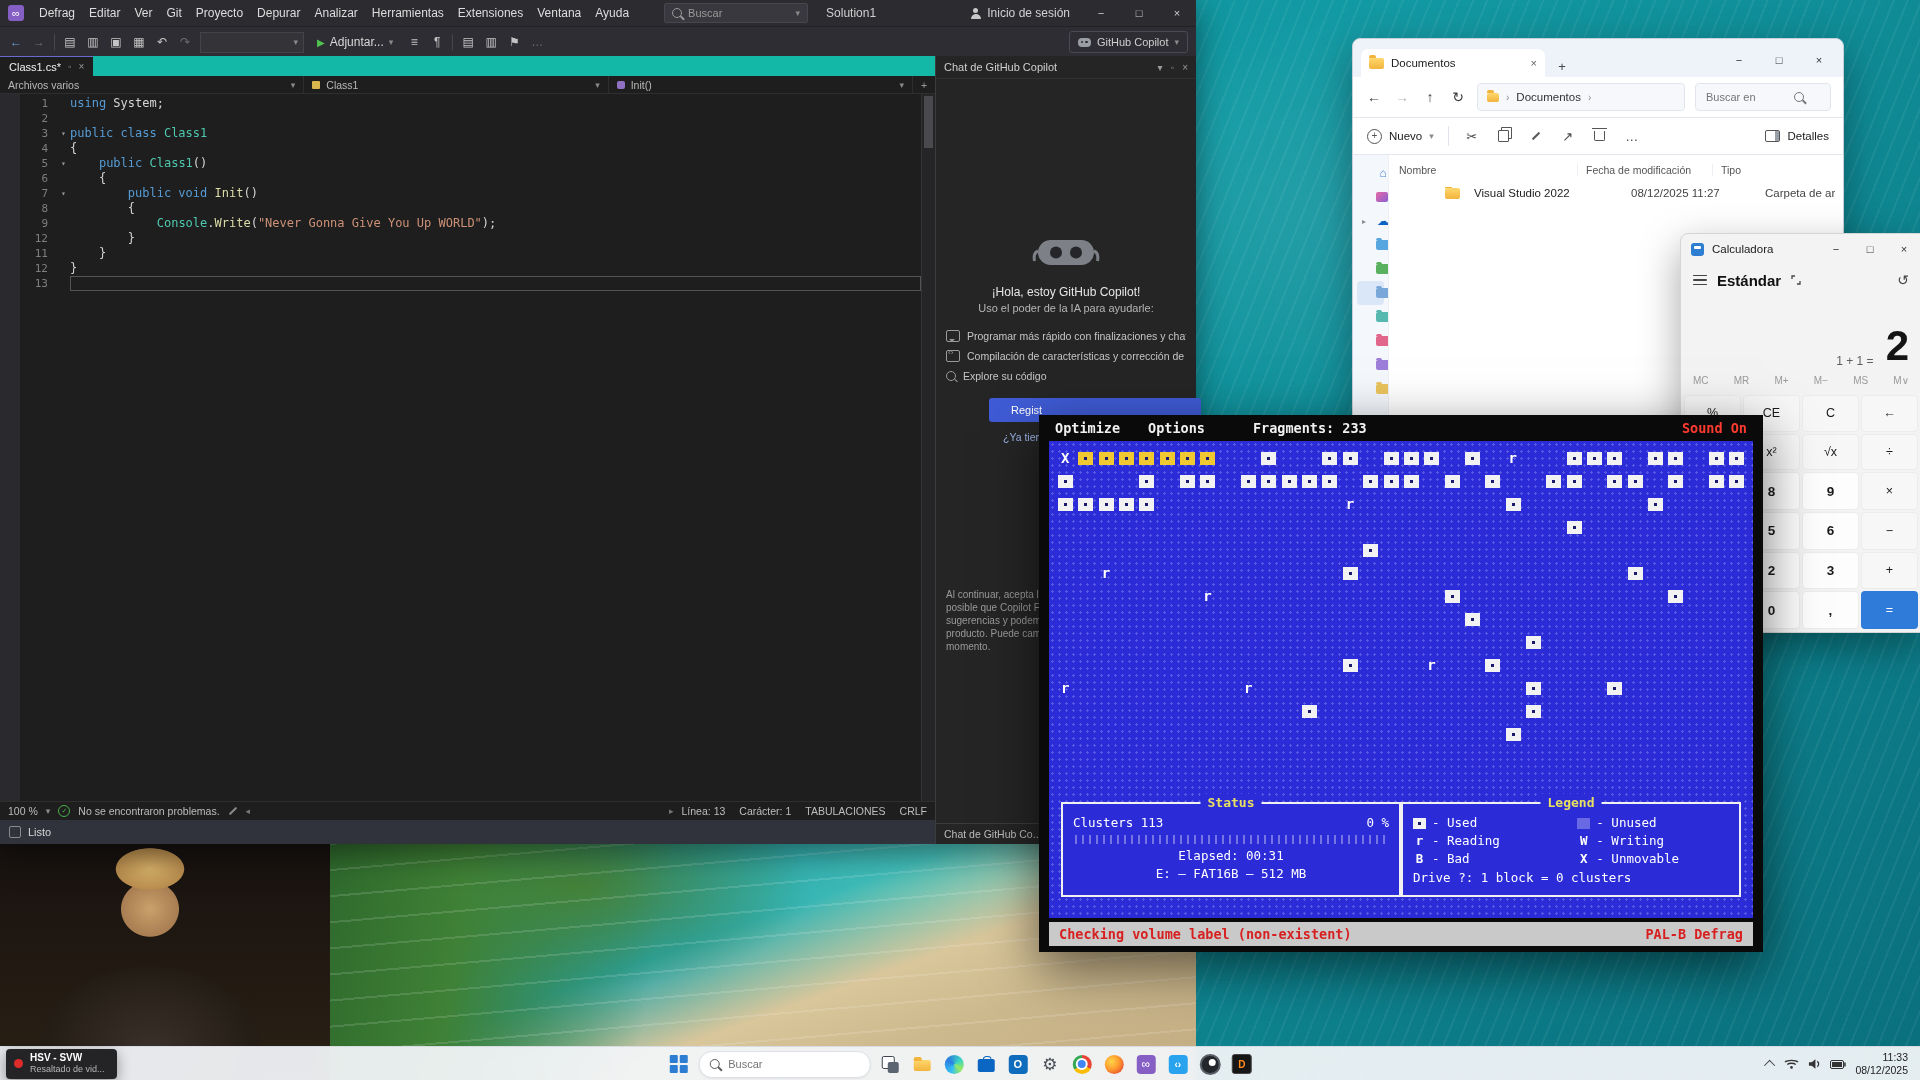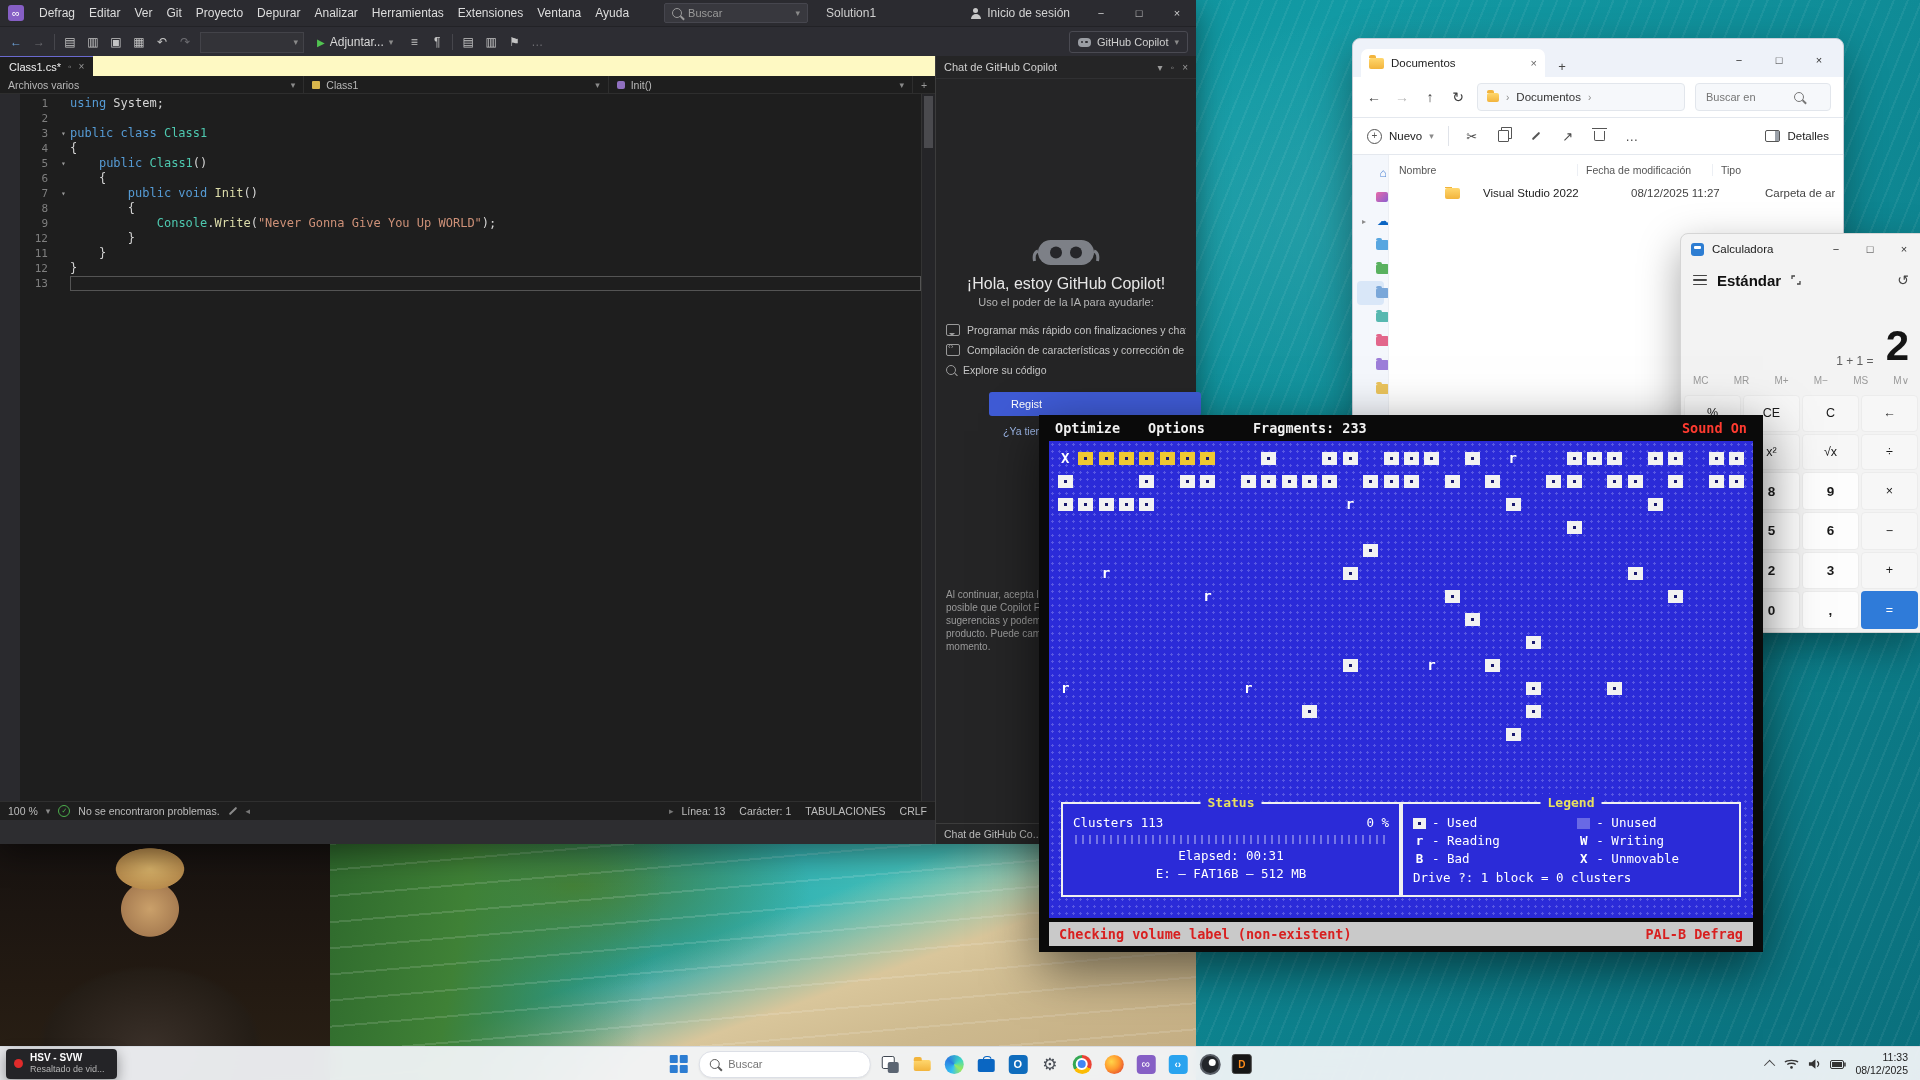--- a/index.html
+++ b/index.html
@@ -46,21 +46,21 @@
   .ti.dim{color:#6d6d72;}
   .tsep{width:1px;height:16px;background:#46464c;}
   .combo{width:92px;height:19px;background:#333338;border:1px solid #434349;display:flex;align-items:center;justify-content:flex-end;padding:0 5px;color:#8a8a8a;}
   .vs-attach{display:flex;align-items:center;gap:5px;padding:0 6px;color:#d8d8d8;}
   .play{color:#51c351;font-size:10px;}
   .copilot-badge{margin-left:auto;display:flex;align-items:center;gap:6px;border:1px solid #4a4a52;border-radius:3px;height:20px;padding:0 8px;color:#cfcfcf;font-size:11px;}
   .mini-robot{width:13px;height:9px;border-radius:4px;background:#9a9da3;position:relative;}
   .mini-robot::before,.mini-robot::after{content:"";position:absolute;top:3px;width:2.5px;height:2.5px;border-radius:50%;background:#2d2d30;}
   .mini-robot::before{left:3px;}.mini-robot::after{right:3px;}
   .vs-left{position:absolute;left:0;top:56px;width:935px;bottom:24px;display:flex;flex-direction:column;background:#1e1e1e;border-right:1px solid #3c3c3c;}
-  .vs-tabs{height:20px;background:#fef9c3;display:flex;align-items:stretch;flex:none;}
+  .vs-tabs{height:20px;background:#14b8a6;display:flex;align-items:stretch;flex:none;}
   .vs-tab{background:#1e1e1e;color:#f0f0f0;padding:0 9px;display:flex;gap:7px;align-items:center;font-size:11px;border-top:1px solid #6a6ad0;}
   .tab-ic{color:#9a9a9a;font-size:10px;}
   .vs-crumbs{height:17px;background:#1e1e1e;border-bottom:1px solid #2e2e2e;display:flex;align-items:center;font-size:10.5px;color:#b9b9b9;flex:none;}
   .crumb{flex:1;display:flex;align-items:center;gap:6px;padding:0 8px;border-right:1px solid #2e2e2e;height:100%;}
   .crumb .caret{margin-left:auto;}
   .ic-class{width:8px;height:8px;background:#d8b64c;border-radius:1px;flex:none;}
   .ic-method{width:8px;height:8px;background:#9070c0;border-radius:2px;flex:none;}
   .crumb-plus{width:22px;display:flex;align-items:center;justify-content:center;color:#9a9a9a;}
   .vs-editor{position:relative;flex:1;overflow:hidden;font-family:"DejaVu Sans Mono",monospace;}
   .bp-strip{position:absolute;left:0;top:0;bottom:0;width:20px;background:#2a2a2e;}
@@ -79,21 +79,21 @@
   .hs-arrow{color:#777;font-size:9px;}
   .ed-status .right{margin-left:auto;display:flex;gap:14px;}
   .vs-statusbar{position:absolute;left:0;bottom:0;width:935px;height:24px;background:#30333c;display:flex;align-items:center;gap:7px;padding:0 9px;color:#d6d6d6;font-size:11px;}
   .mini-sq{width:10px;height:10px;border:1px solid #8a8a90;border-radius:2px;}
   
   .copilot{position:absolute;left:935px;top:56px;right:0;bottom:0;background:#252526;border-left:1px solid #3c3c3c;display:flex;flex-direction:column;}
   .cop-head{height:22px;display:flex;align-items:center;gap:8px;padding:0 8px;color:#cfcfcf;font-size:11px;border-bottom:1px solid #303032;flex:none;}
   .cop-head .icons{margin-left:auto;display:flex;gap:8px;color:#9a9a9a;font-size:10px;}
   .cop-body{flex:1;position:relative;display:flex;flex-direction:column;align-items:center;}
   .cop-logo{margin-top:148px;}
-  .cop-hello{color:#e6e6e6;font-size:16px;}
+  .cop-hello{margin-top:10px;color:#e6e6e6;font-size:12px;}
   .cop-sub{margin-top:3px;color:#b5b5b5;font-size:11px;}
   #cop-features{margin-top:16px;align-self:stretch;padding:0 10px;display:flex;flex-direction:column;gap:8px;}
   .fi-row{display:flex;align-items:center;gap:7px;color:#c5c5c5;font-size:10.5px;white-space:nowrap;overflow:hidden;}
   .fi-ic{width:12px;height:10px;flex:none;border:1.2px solid #9a9a9a;border-radius:2px;position:relative;}
   .fi-ic.bubble::after{content:"";position:absolute;left:2px;bottom:-4px;border:3px solid transparent;border-top-color:#9a9a9a;}
   .fi-ic.code::after{content:"‹›";position:absolute;left:1px;top:-3px;font-size:8px;color:#9a9a9a;}
   .fi-ic.lens{border-radius:50%;width:8px;height:8px;}
   .fi-ic.lens::after{content:"";position:absolute;width:4px;height:1.2px;background:#9a9a9a;transform:rotate(45deg);right:-3px;bottom:-1px;}
   .cop-signup{margin-top:16px;align-self:flex-start;margin-left:53px;width:190px;height:24px;background:#3f5bd5;border-radius:3px;color:#fff;font-size:11px;display:flex;align-items:center;padding-left:22px;}
   .cop-have{margin-top:9px;align-self:flex-start;margin-left:67px;color:#9db7e8;font-size:10.5px;}
@@ -138,21 +138,21 @@
   .ic-gallery{width:12px;height:10px;border-radius:2px;background:linear-gradient(135deg,#e86aa8,#8a5fd0);flex:none;}
   .sb-label{overflow:hidden;white-space:nowrap;text-overflow:ellipsis;flex:1;}
   .pin{width:6px;height:6px;border-radius:50%;background:#9aa0a8;position:relative;flex:none;margin-right:2px;}
   .pin::after{content:"";position:absolute;left:2.4px;top:5px;width:1.2px;height:4px;background:#9aa0a8;}
   .ex-content{flex:1;padding:4px 0 0 10px;}
   .ex-cols{display:flex;font-size:10.5px;color:#555;height:22px;align-items:center;}
   .col{padding-right:8px;border-right:1px solid #eceff4;margin-right:8px;}
   .col.c1{width:170px;}.col.c2{width:118px;}.col.c3{width:62px;border-right:none;}
   .ex-row{display:flex;align-items:center;height:24px;font-size:11.5px;color:#222;}
   .ex-row .cell{padding-right:8px;margin-right:8px;white-space:nowrap;overflow:hidden;}
-  .cell.c1{width:170px;display:flex;align-items:flex-end;gap:23px;padding-left:46px;}
+  .cell.c1{width:170px;display:flex;align-items:flex-end;gap:14px;padding-left:46px;}
   .cell.c2{width:118px;color:#444;}.cell.c3{width:62px;color:#444;}
   
   .calc{position:absolute;left:1680px;top:233px;width:240px;height:398px;z-index:30;background:#f3f3f3;border-radius:8px 0 0 8px;box-shadow:0 14px 40px rgba(0,0,0,.35);display:flex;flex-direction:column;border:1px solid #d5d5d5;}
   .calc-title{height:30px;display:flex;align-items:center;gap:8px;padding:0 0 0 10px;font-size:11.5px;color:#1a1a1a;}
   .calc-ic{width:13px;height:13px;border-radius:3px;background:#2d7dd2;position:relative;}
   .calc-ic::after{content:"";position:absolute;left:3px;top:3px;right:3px;height:3px;background:#fff;border-radius:1px;}
   .calc-title .win-controls{margin-left:auto;}
   .calc-title .win-ctl{color:#333;width:34px;height:30px;}
   .calc-head{height:32px;display:flex;align-items:center;gap:10px;padding:0 12px;}
   .burger{width:14px;display:flex;flex-direction:column;gap:3px;}
@@ -365,20 +365,24 @@
         <span class="hs-arrow">▸</span>
         <span class="right">
           <span>Línea: 13</span>
           <span>Carácter: 1</span>
           <span>TABULACIONES</span>
           <span>CRLF</span>
         </span>
       </div>
     </div>
 
+    <div class="vs-statusbar">
+      <span class="mini-sq"></span>
+      <span>Listo</span>
+    </div>
 
     <div class="copilot">
       <div class="cop-head">
         <span>Chat de GitHub Copilot</span>
         <span class="icons">
           <span>▾</span>
           <span>◦</span>
           <span>×</span>
         </span>
       </div>

